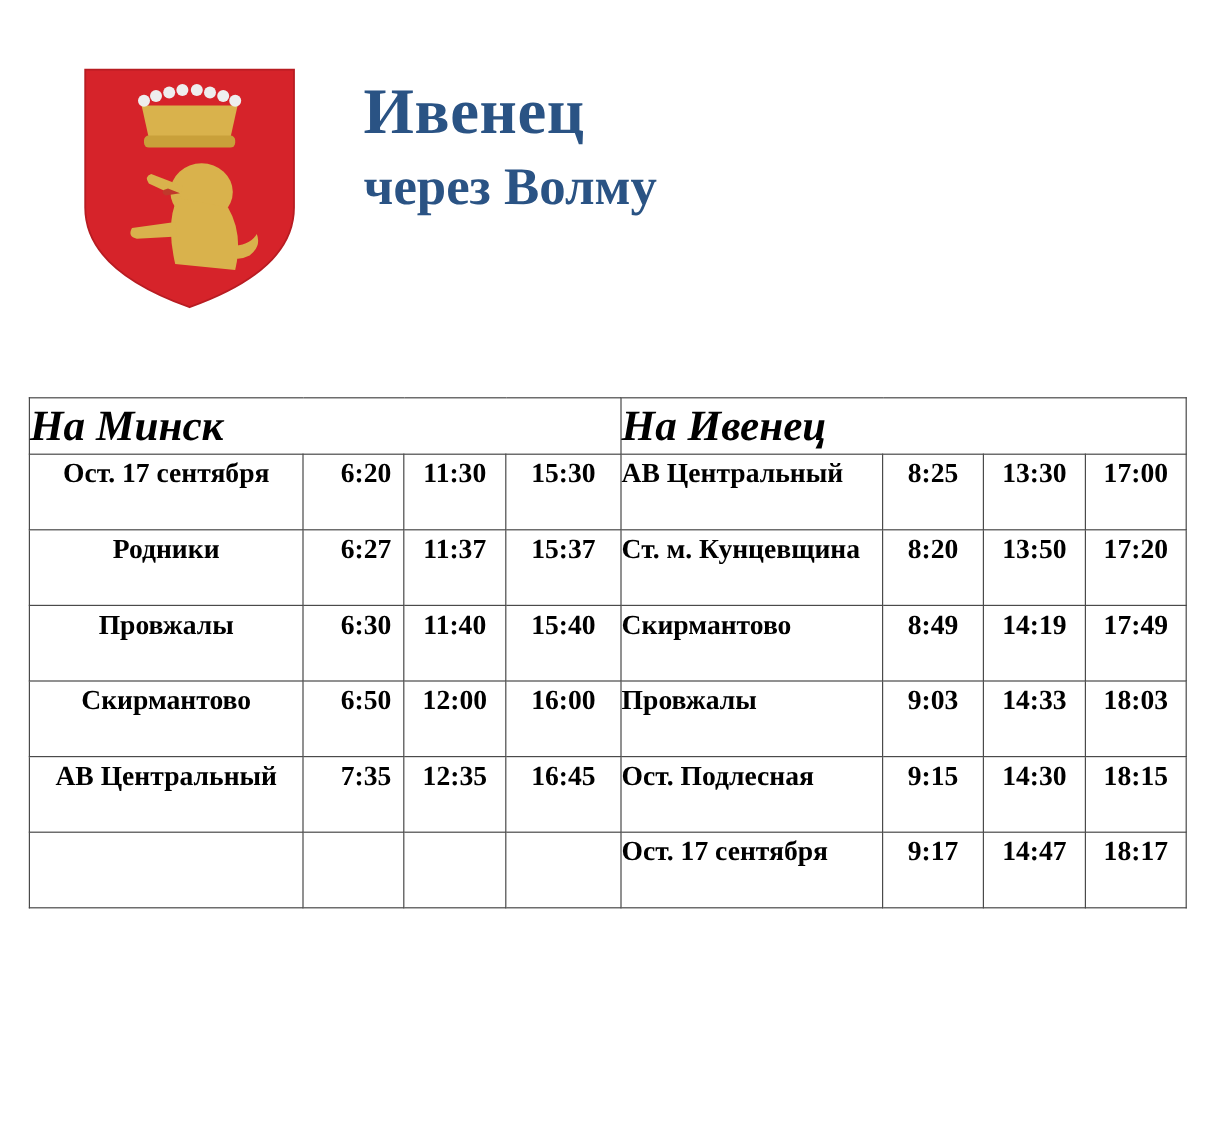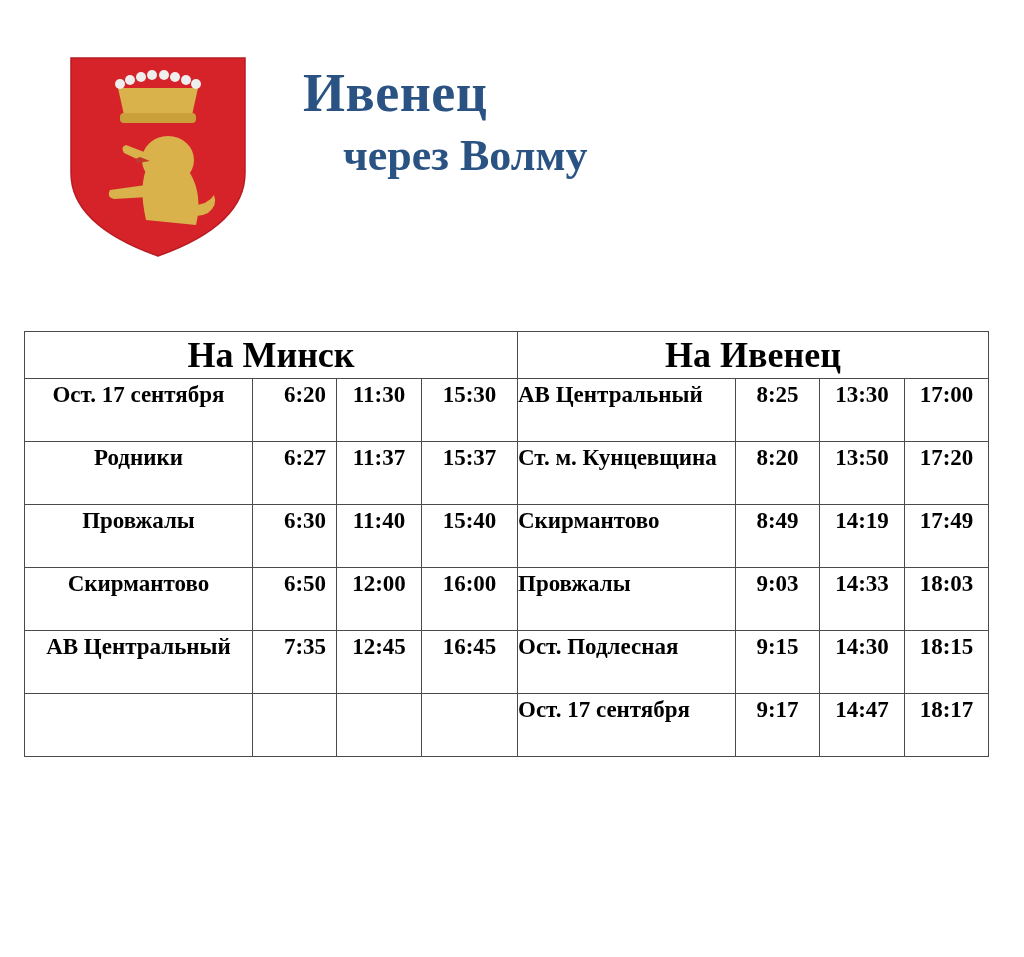--- a/index.html
+++ b/index.html
@@ -31,42 +31,42 @@
     }
     .title-main {
       font-size: 54px;
       line-height: 62px;
       letter-spacing: 0.5px;
     }
     .title-sub {
       font-size: 44px;
       line-height: 56px;
       margin-top: 4px;
-      margin-left: 40px;
     }
     table.timetable {
       position: absolute;
       left: 24px;
       top: 331px;
       border-collapse: collapse;
       table-layout: fixed;
       width: 964px;
     }
     table.timetable td, table.timetable th {
       border: 1.5px solid #4a4a4a;
       padding: 0;
       vertical-align: top;
       font-weight: bold;
     }
     th.dir-head {
       height: 46px;
       font-size: 36px;
       line-height: 46px;
-      text-align: center;
+      text-align: left;
       vertical-align: middle;
+      font-style: italic;
     }
     td {
       height: 62px;
       font-size: 23px;
       line-height: 32px;
     }
     td.stop-left {
       text-align: center;
       padding: 2px 4px 0 4px;
     }
@@ -175,21 +175,21 @@
       <td class="time">12:00</td>
       <td class="time">16:00</td>
       <td class="stop-right">Провжалы</td>
       <td class="time">9:03</td>
       <td class="time">14:33</td>
       <td class="time">18:03</td>
     </tr>
     <tr>
       <td class="stop-left">АВ Центральный</td>
       <td class="time left-first">7:35</td>
-      <td class="time">12:45</td>
+      <td class="time">12:35</td>
       <td class="time">16:45</td>
       <td class="stop-right">Ост. Подлесная</td>
       <td class="time">9:15</td>
       <td class="time">14:30</td>
       <td class="time">18:15</td>
     </tr>
     <tr>
       <td class="stop-left"></td>
       <td class="time left-first"></td>
       <td class="time"></td>

